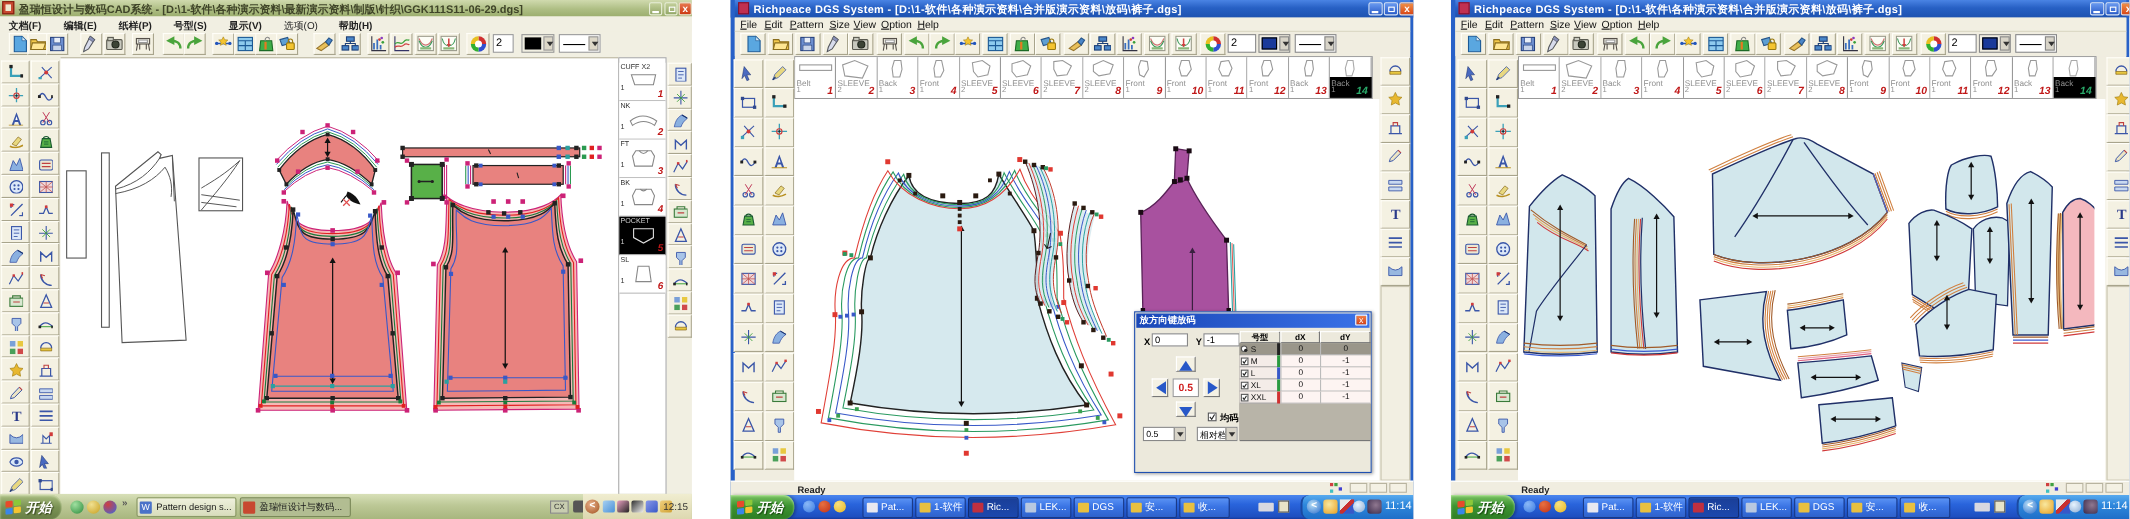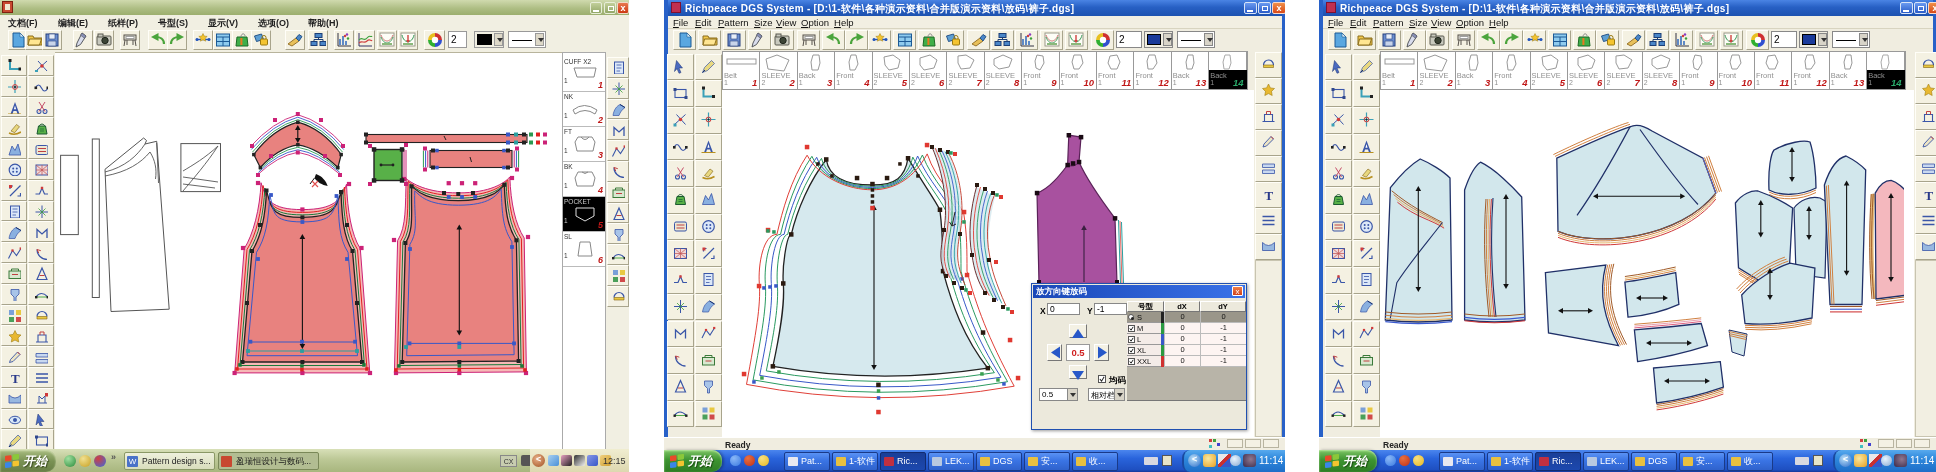--- a/index.html
+++ b/index.html
@@ -6,34 +6,35 @@
 .win{position:absolute;top:0;height:472px;overflow:hidden}
 .tb{position:absolute;background:#f4f1e2;border:1px solid;border-color:#fffef8 #a8a48c #a8a48c #fffef8}
 .tb svg{position:absolute;left:50%;top:50%;transform:translate(-50%,-50%)}
 u{text-decoration:underline}
 </style></head><body>
 <div class="win" style="left:0;width:629px;background:#f1efe2">
     <div class="a" style="left:0;top:0;width:629px;height:15px;background:linear-gradient(#d0daae,#aebe84 55%,#9cae6e)"></div>
     <div class="a" style="left:2px;top:1px;width:11px;height:12px;background:#c84830;border:1px solid #802010">
       <div class="a" style="left:2px;top:2px;width:5px;height:6px;background:#f0e8d0"></div>
     </div>
+    <div class="a" style="left:17px;top:1.5px;font-size:10px;font-weight:bold;color:#3f4428;white-space:nowrap">盈瑞恒设计与数码CAD系统 - [D:\1-软件\各种演示资料\最新演示资料\制版\针织\GGK111S11-06-29.dgs]</div>
     <div class="a" style="left:590px;top:2px;width:12px;height:12px;background:linear-gradient(#c2cf9a,#93a768);border:1px solid #e8eed8;border-radius:2px">
       <div class="a" style="left:2px;top:7px;width:6px;height:2px;background:#fff"></div>
     </div>
     <div class="a" style="left:604px;top:2px;width:12px;height:12px;background:linear-gradient(#c2cf9a,#93a768);border:1px solid #e8eed8;border-radius:2px">
       <div class="a" style="left:2.5px;top:2.5px;width:6px;height:5px;border:1.5px solid #fff"></div>
     </div>
     <div class="a" style="left:617px;top:2px;width:12px;height:12px;background:linear-gradient(#e87850,#cc3812);border:1px solid #f0d8c8;border-radius:2px;color:#fff;font-size:9px;line-height:10px;text-align:center;font-weight:bold">x</div>
     <div class="a" style="left:0;top:15px;width:629px;height:14px;background:#f1efe2"></div>
     <div class="a" style="left:8px;top:17px;font-size:9px;font-weight:bold;color:#222">文档(F)</div>
     <div class="a" style="left:58px;top:17px;font-size:9px;font-weight:bold;color:#222">编辑(E)</div>
     <div class="a" style="left:108px;top:17px;font-size:9px;font-weight:bold;color:#222">纸样(P)</div>
     <div class="a" style="left:158px;top:17px;font-size:9px;font-weight:bold;color:#222">号型(S)</div>
     <div class="a" style="left:208px;top:17px;font-size:9px;font-weight:bold;color:#222">显示(V)</div>
-    <div class="a" style="left:258px;top:17px;font-size:9px;font-weight:bold;color:#222">选项(O)</div>
+    <div class="a" style="left:258px;top:17px;font-size:9px;font-weight:normal;color:#222">选项(O)</div>
     <div class="a" style="left:308px;top:17px;font-size:9px;font-weight:bold;color:#222">帮助(H)</div>
     <div class="tb" style="left:8px;top:30px;width:20px;height:20px">
       <svg width="16" height="16" viewBox="0 0 16 16">
         <path d="M3 1h7l4 4v10H3z" fill="#5aa7e0" stroke="#1c5a96"></path>
         <path d="M10 1l4 4h-4z" fill="#d8ecfa" stroke="#1c5a96" stroke-width=".6"></path>
       </svg>
     </div>
     <div class="tb" style="left:25px;top:30px;width:20px;height:20px">
       <svg width="16" height="16" viewBox="0 0 16 16">
         <path d="M1 4h5l1 2h8v7H1z" fill="#f2c94c" stroke="#8a6d1c"></path>

